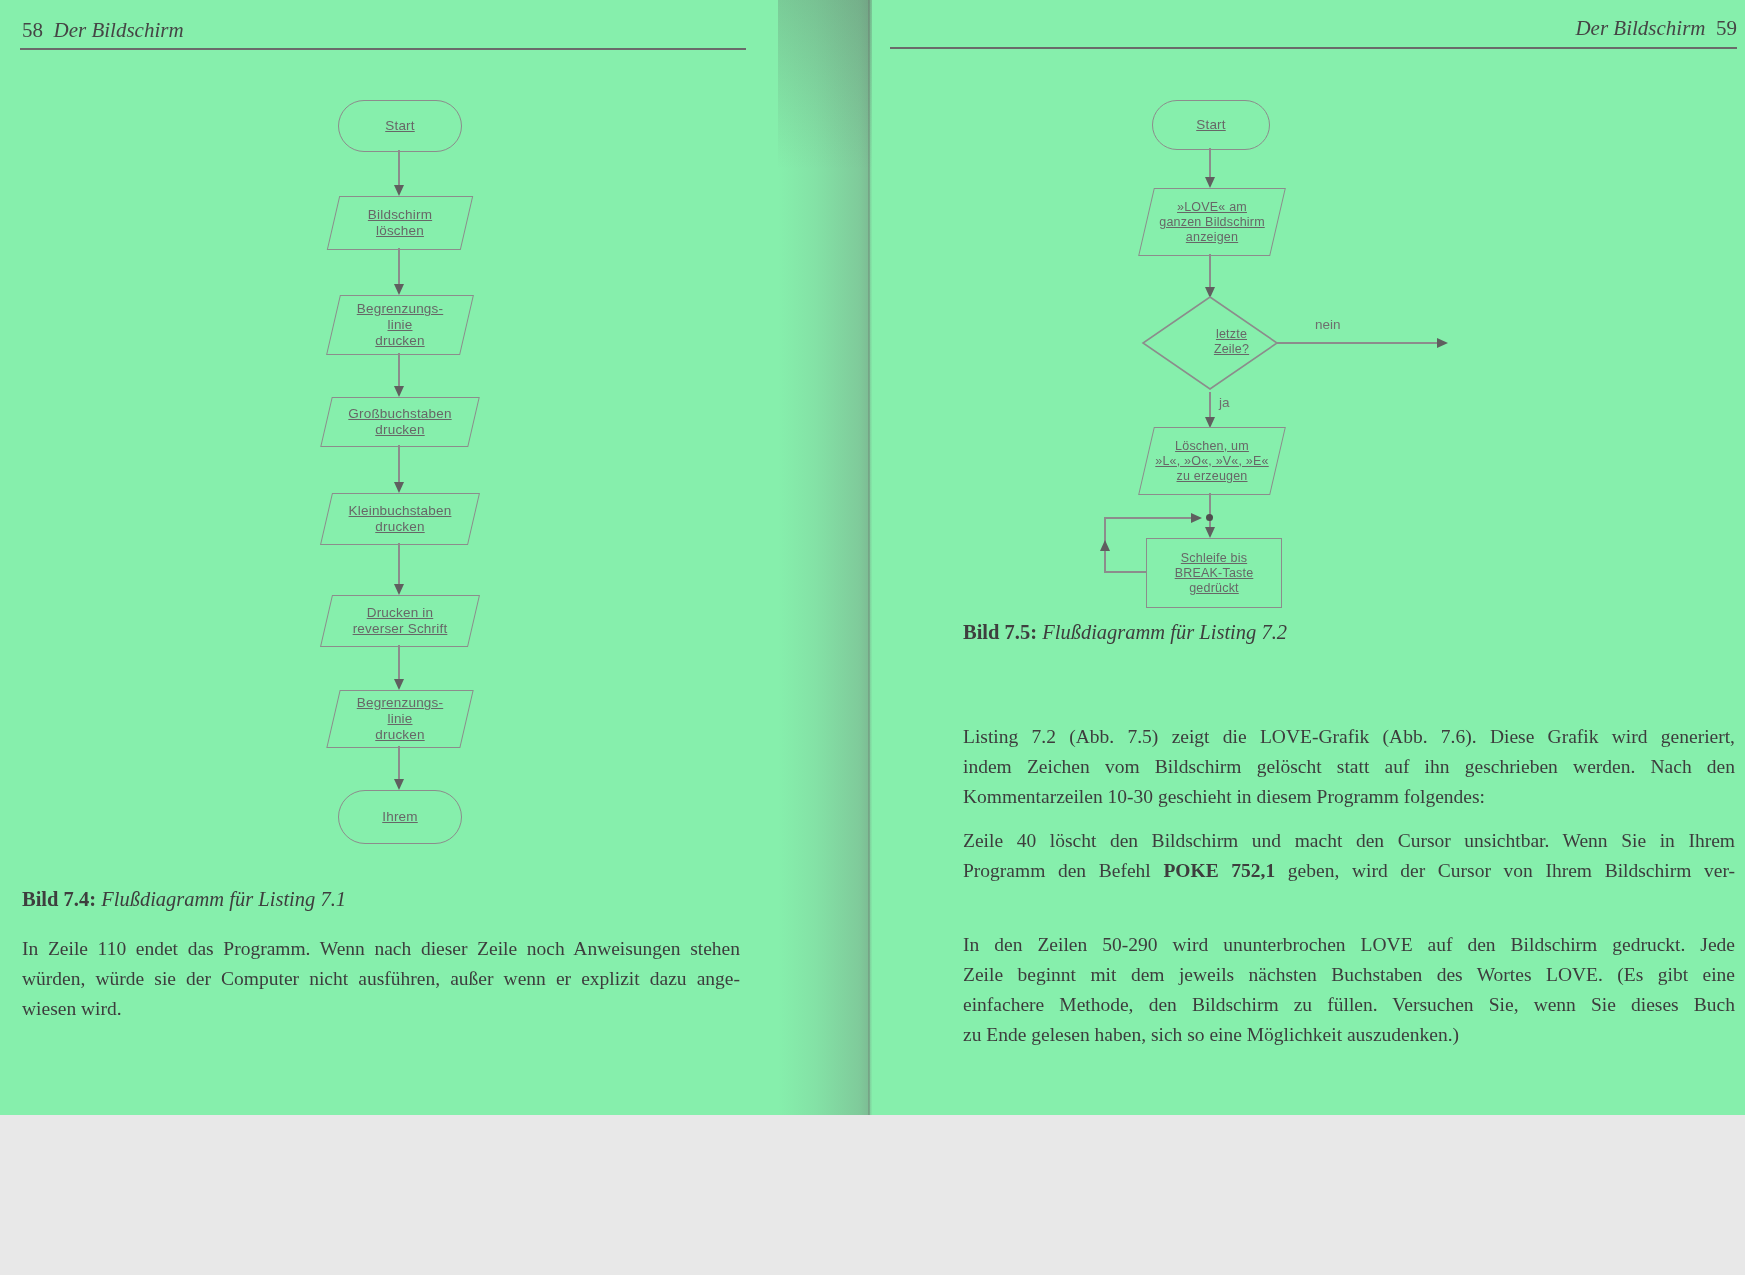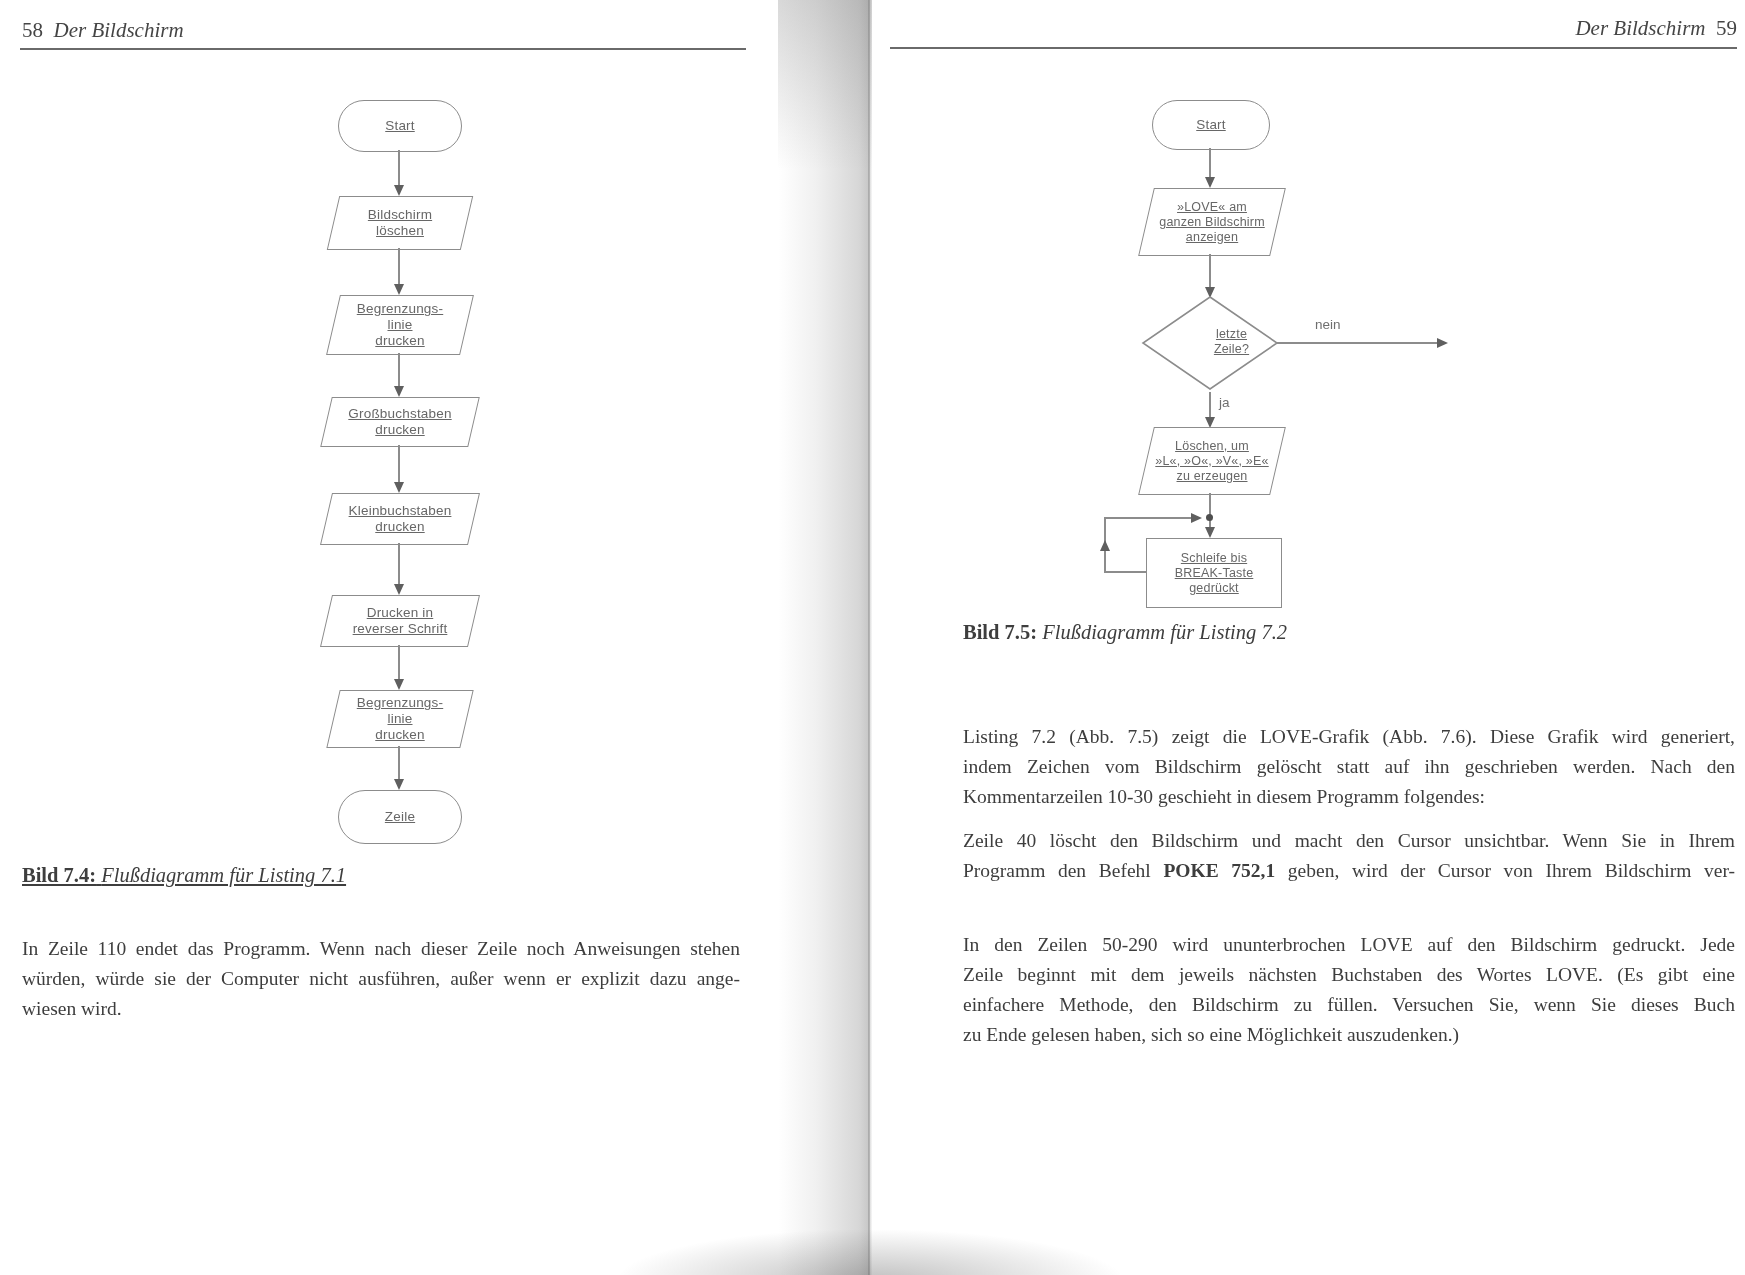--- a/index.html
+++ b/index.html
@@ -1,18 +1,18 @@
 <!DOCTYPE html>
 <html lang="de"><head>
 <meta charset="utf-8">
 <style>
   html,body{margin:0;padding:0;background:#e8e8e8;}
   .spread{
-    position:relative;width:1745px;height:1275px;overflow:hidden;
-    background:#ffffff;
+    position:relative;width:1745px;height:1115px;overflow:hidden;
+    background:#86efac;
     font-family:"Liberation Serif", serif;
   }
   
   .runhead{position:absolute;font-size:21px;color:#454545;white-space:nowrap;}
   .runhead .num{font-style:normal;}
   .runhead .ttl{font-style:italic;}
   .rule{position:absolute;height:2px;background:#6a6a6a;}
   
   .fc-label{
     font-family:"Liberation Sans", sans-serif;
@@ -152,24 +152,24 @@
     <div class="inner">
         <span class="fc-label">Begrenzungs-
 linie
 drucken</span>
       </div>
   </div>
   <div class="vline" style="left:398px;top:746px;height:34px;"></div>
   <div class="ah-down" style="left:394px;top:779px;"></div>
 
   <div class="pill" style="left:338px;top:790px;width:122px;height:52px;">
-    <span class="fc-label">Zeile</span>
-  </div>
-
-  <div class="caption" style="left:22px;top:864px;text-decoration:underline;">
+    <span class="fc-label">Ihrem</span>
+  </div>
+
+  <div class="caption" style="left:22px;top:888px;">
     <span class="cap-label">Bild 7.4:</span>
     <span class="cap-text">Flußdiagramm für Listing 7.1</span>
   </div>
 
   <div class="paragraph" style="left:22px;top:934px;width:718px;">
     <div class="pline">In Zeile 110 endet das Programm. Wenn nach dieser Zeile noch Anweisungen stehen</div>
     <div class="pline">würden, würde sie der Computer nicht ausführen, außer wenn er explizit dazu ange-</div>
     <div class="pline last">wiesen wird.</div>
   </div>
 

